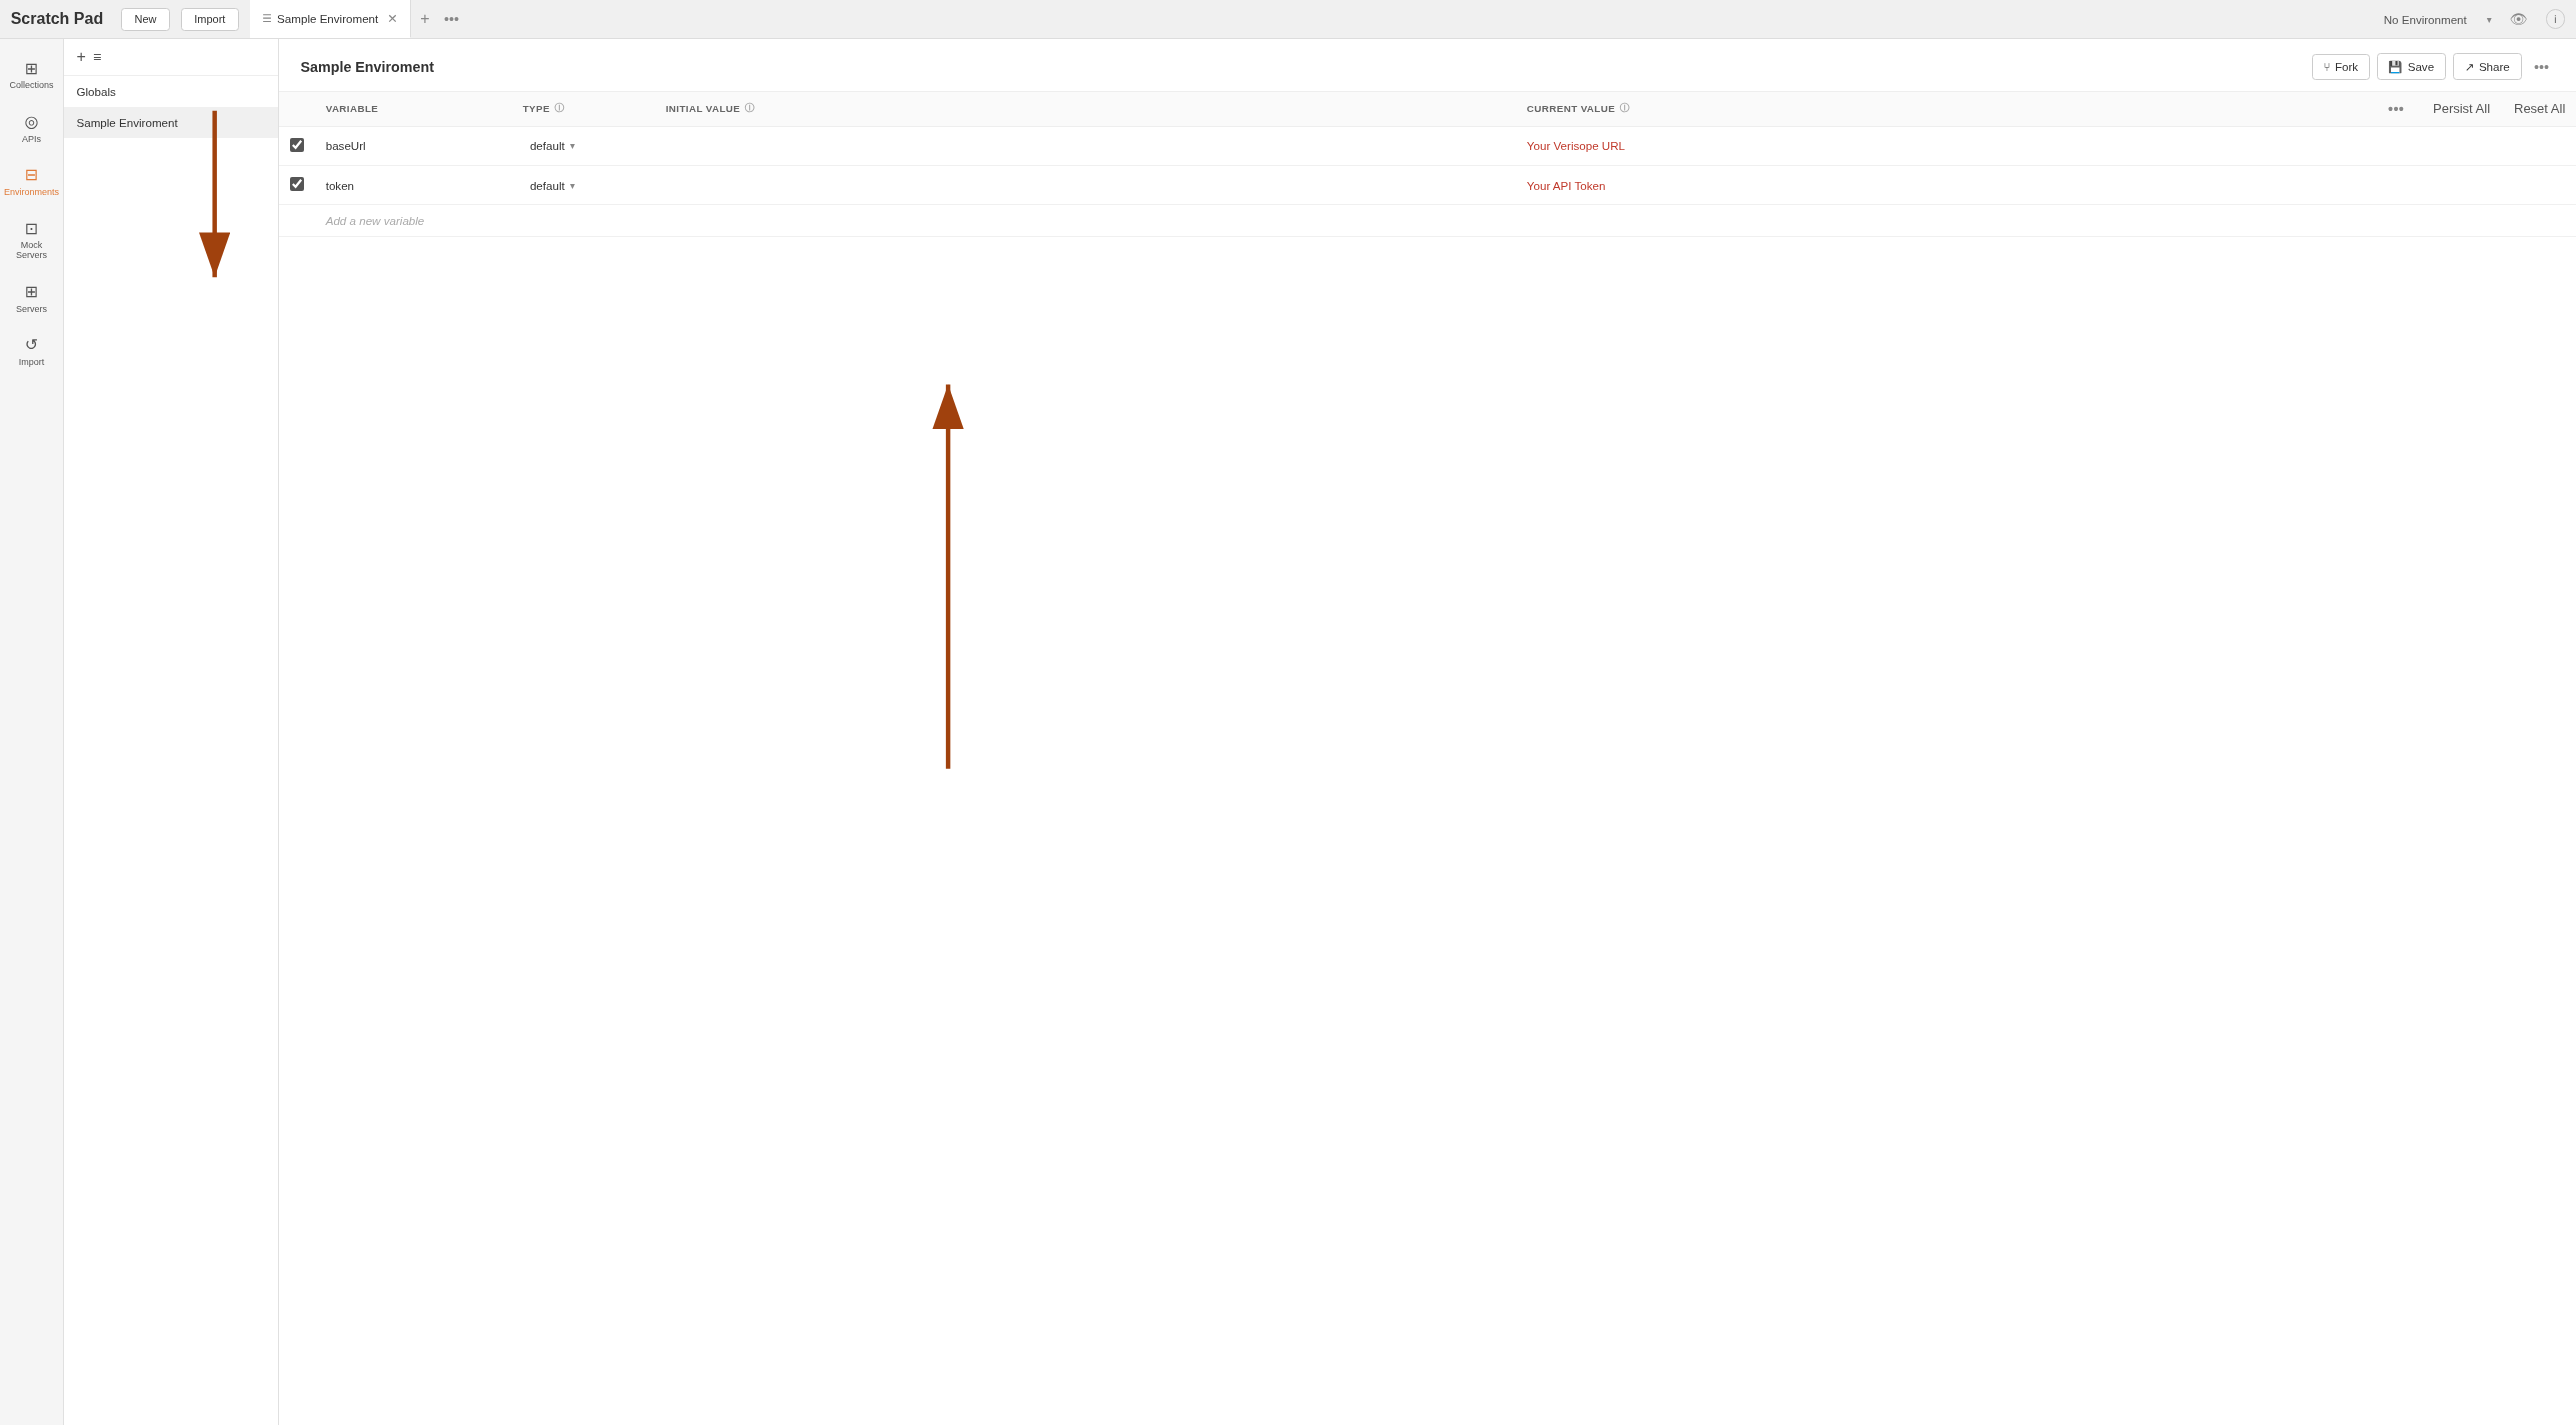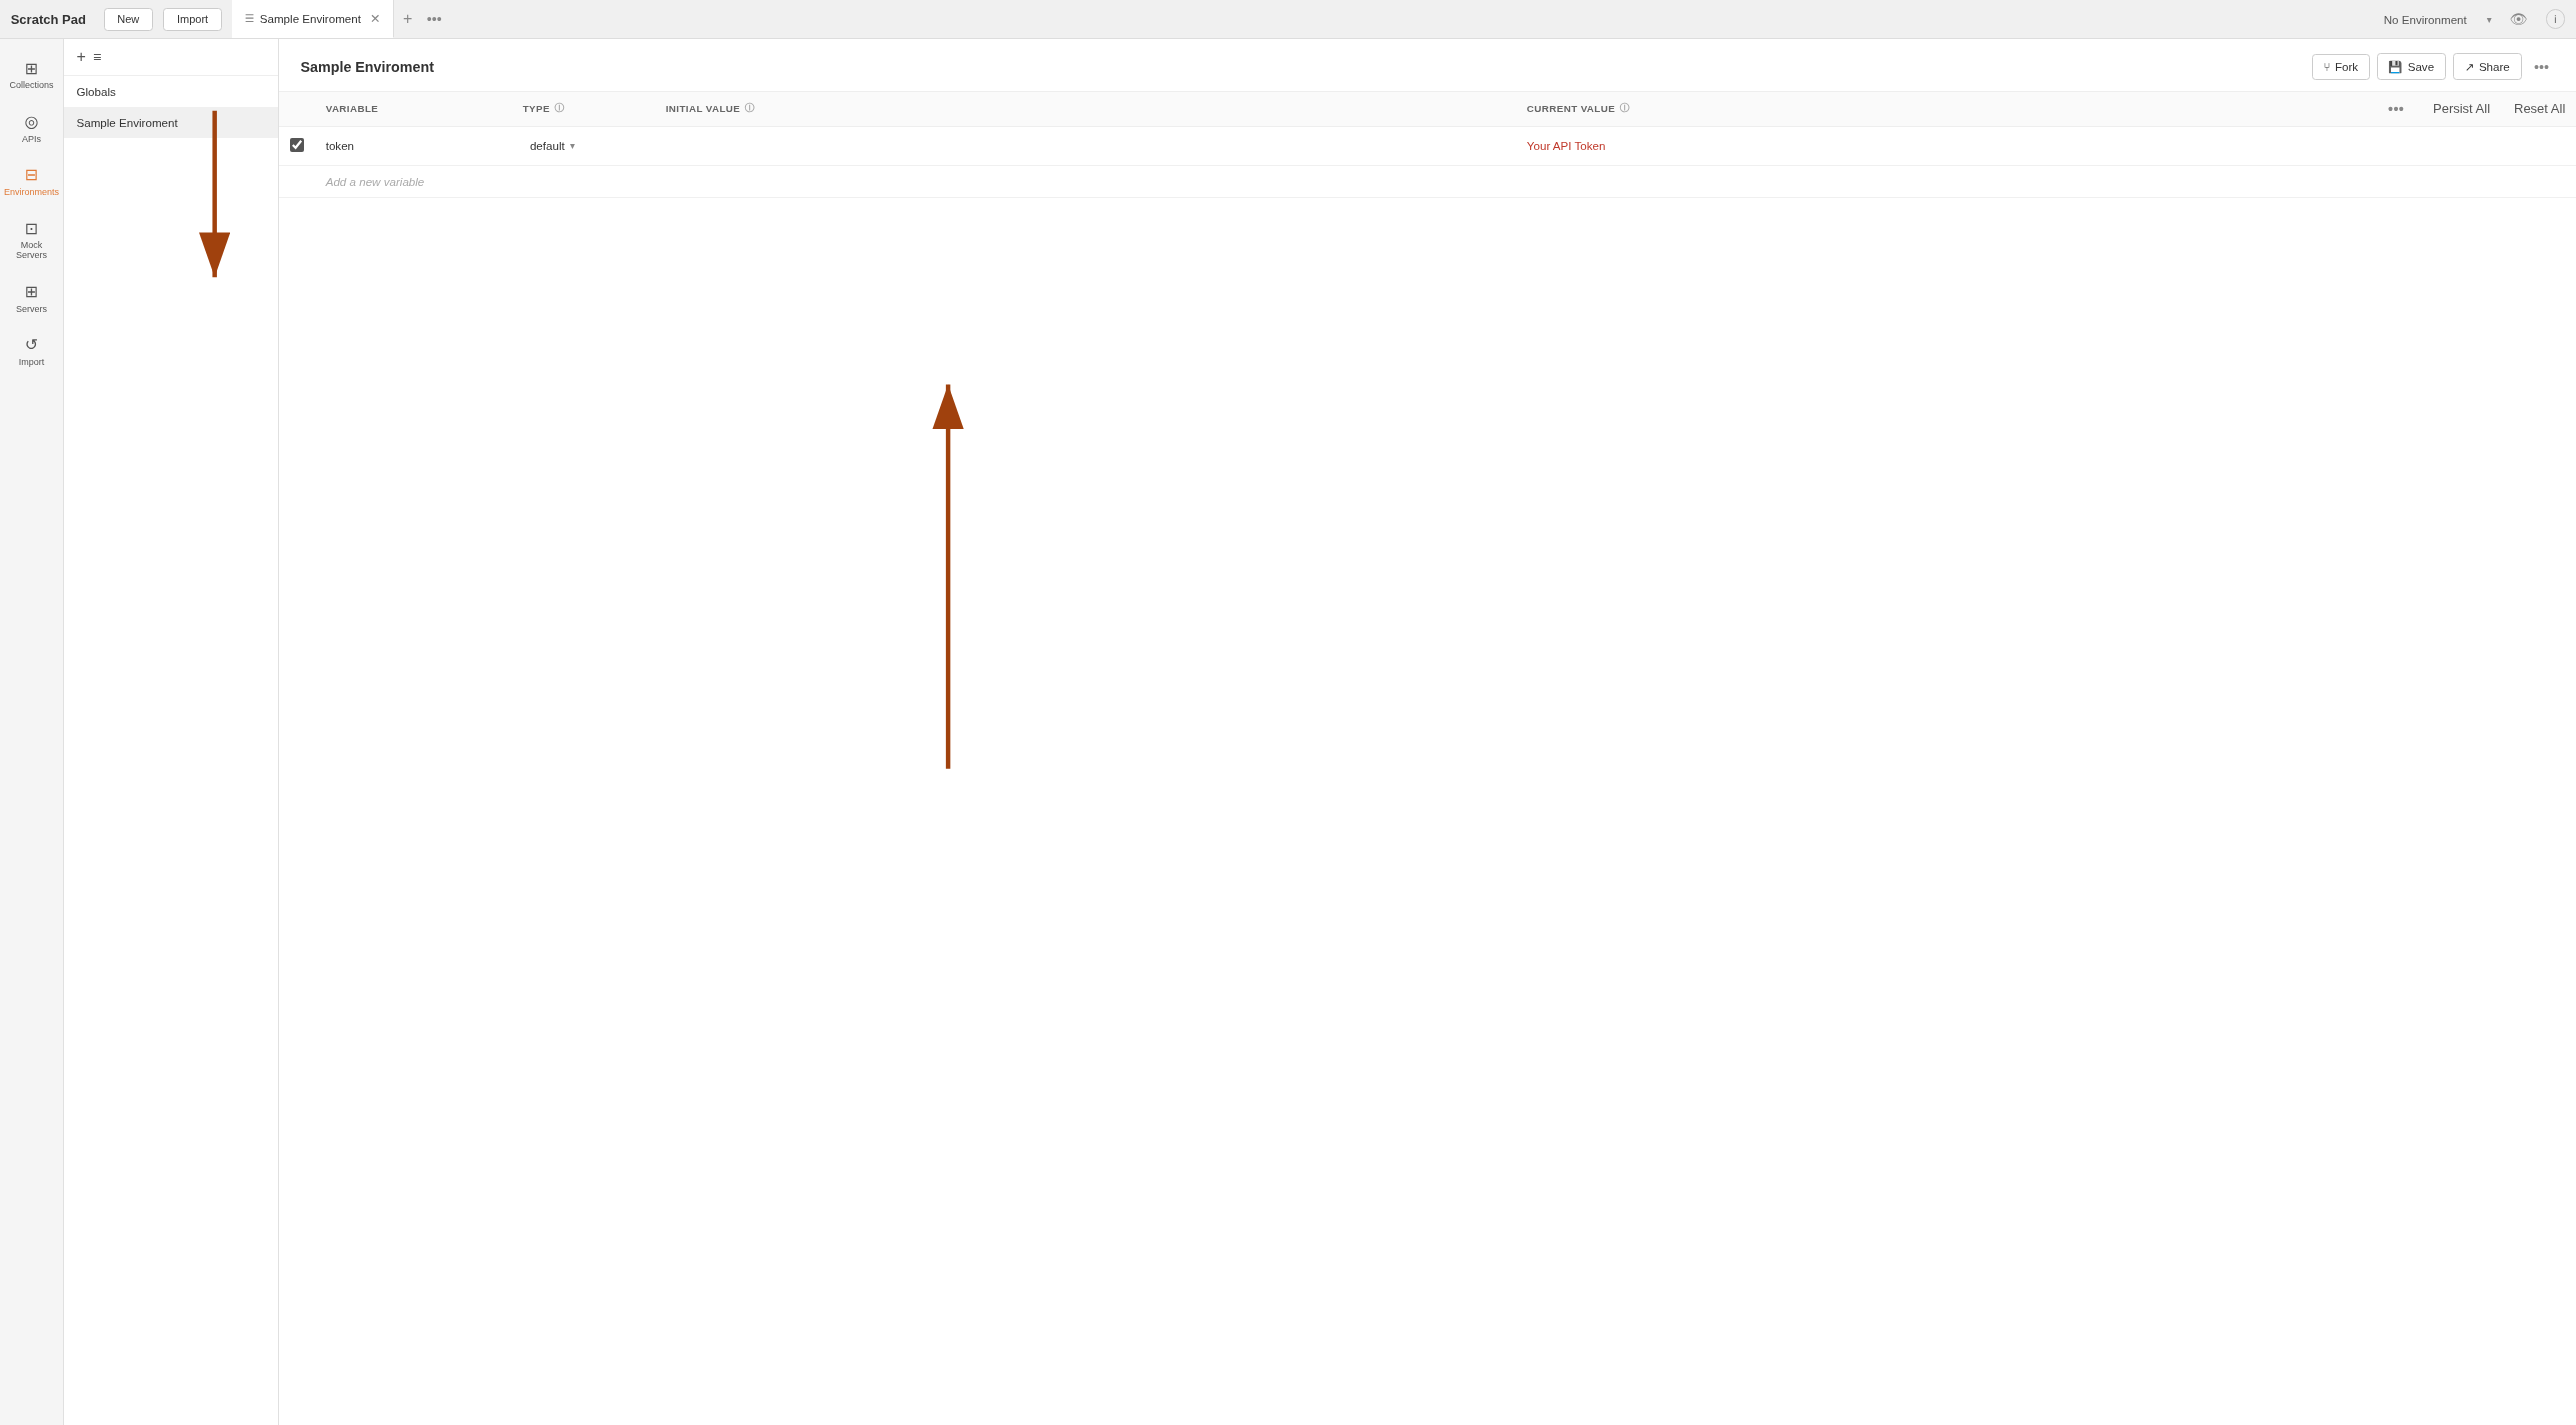--- a/index.html
+++ b/index.html
@@ -6,21 +6,21 @@
     body { font-family: -apple-system, BlinkMacSystemFont, 'Segoe UI', sans-serif; font-size: 11.6px; background: #f5f5f5; overflow: hidden; }
 
     .app { display: flex; flex-direction: column; height: 100vh; }
 
     
     .topbar {
       display: flex; align-items: center; height: 39px;
       background: #f0f0f0; border-bottom: 0.9px solid #ddd;
       padding: 0 10.7px; gap: 10.7px; flex-shrink: 0;
     }
-    .topbar-title { font-weight: 600; font-size: 13px; color: #333; margin-right: 7.2px; }
+    .topbar-title { font-weight: 600; font-size: 16px; color: #333; margin-right: 7.2px; }
     .topbar-btn {
       padding: 4.5px 12.5px; border-radius: 3.6px; font-size: 11px; cursor: pointer;
       border: 0.9px solid #ccc; background: #fff; color: #333;
     }
     .tab-bar {
       display: flex; align-items: center; flex: 1; gap: 0; height: 100%;
     }
     .tab {
       display: flex; align-items: center; gap: 5.4px; padding: 0 12.5px;
       height: 100%; border-right: 0.9px solid #ddd; cursor: pointer;
@@ -274,20 +274,41 @@
               <th class="col-persist">
                 <button class="persist-all-btn">Persist All</button>
               </th>
               <th class="col-reset">
                 <button class="reset-all-btn">Reset All</button>
               </th>
             </tr>
           </thead>
           <tbody>
 
+            <tr class="table-row">
+              <td class="td-checkbox col-checkbox">
+                <input type="checkbox" checked="" style="">
+              </td>
+              <td class="td-variable col-variable">
+                <span>baseUrl</span>
+              </td>
+              <td class="td-type col-type">
+                <div class="type-select">
+                  <span>default</span>
+                  <span class="type-chevron">▾</span>
+                </div>
+              </td>
+              <td class="col-initial"></td>
+              <td class="col-current">
+                <span class="current-value-url">Your Verisope URL</span>
+              </td>
+              <td class="col-more"></td>
+              <td class="col-persist"></td>
+              <td class="col-reset"></td>
+            </tr>
 
             <tr class="table-row">
               <td class="td-checkbox col-checkbox">
                 <input type="checkbox" checked="" style="">
               </td>
               <td class="td-variable col-variable">
                 <span>token</span>
               </td>
               <td class="td-type col-type">
                 <div class="type-select">

